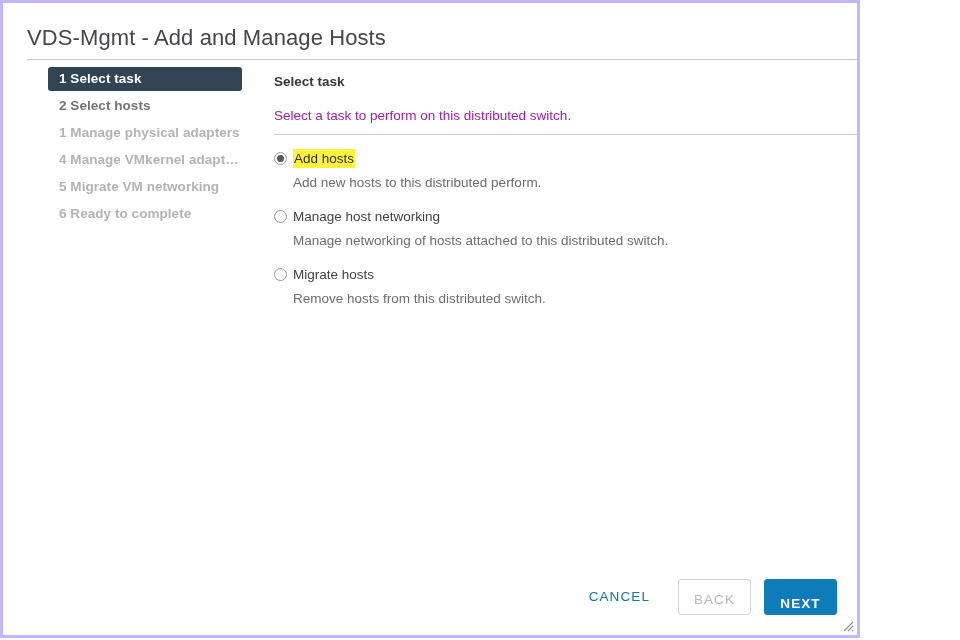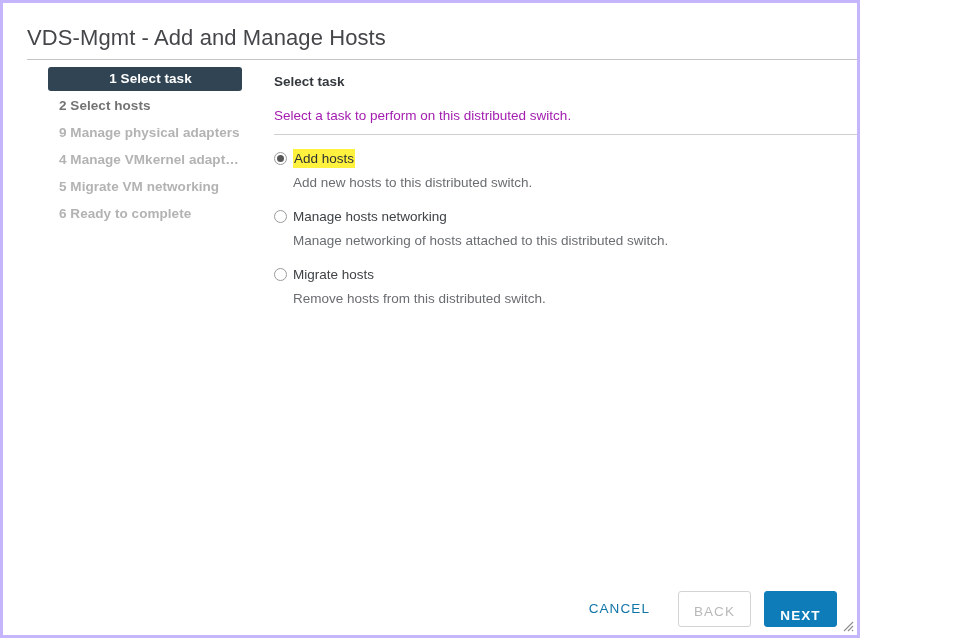--- a/index.html
+++ b/index.html
@@ -62,21 +62,20 @@
     white-space: nowrap;
     overflow: hidden;
     text-overflow: ellipsis;
     border-radius: 3px;
     margin-bottom: 3px;
     letter-spacing: 0.05px;
   }
   .nav-step.active {
     background: #314453;
     color: #ffffff;
-    text-align: center;
   }
   .nav-step.disabled {
     color: #b3b3b3;
   }
 
   
   #wizard-main {
     position: absolute;
     left: 271px;
     top: 70px;
@@ -155,21 +154,21 @@
     font-size: 13.5px;
     color: #6a6d71;
     line-height: 18px;
     white-space: nowrap;
   }
 
   
   #wizard-footer {
     position: absolute;
     right: 20px;
-    bottom: 8px;
+    bottom: 20px;
     display: flex;
     align-items: center;
   }
   #cancel-button {
     font-size: 13.5px;
     font-weight: 400;
     letter-spacing: 1.1px;
     color: #1175a8;
     background: transparent;
     border: none;
@@ -225,42 +224,42 @@
 <div id="wizard-window">
 
   <div id="wizard-header">
     <div id="wizard-title">VDS-Mgmt - Add and Manage Hosts</div>
     <div id="wizard-title-rule"></div>
   </div>
 
   <div id="wizard-sidebar">
       <div class="nav-step active">1 Select task</div>
       <div class="nav-step">2 Select hosts</div>
-      <div class="nav-step disabled">9 Manage physical adapters</div>
+      <div class="nav-step disabled">1 Manage physical adapters</div>
       <div class="nav-step disabled">4 Manage VMkernel adapt…</div>
       <div class="nav-step disabled">5 Migrate VM networking</div>
       <div class="nav-step disabled">6 Ready to complete</div>
     </div>
 
   <div id="wizard-main">
     <div id="pane-title">Select task</div>
     <div id="pane-subtitle">Select a task to perform on this distributed switch.</div>
     <div id="pane-rule"></div>
     <div id="task-options">
         <div class="task-option">
           <div class="option-row">
             <span class="radio-mark checked"></span>
             <span class="option-label highlight">Add hosts</span>
           </div>
-          <div class="option-desc">Add new hosts to this distributed switch.</div>
+          <div class="option-desc">Add new hosts to this distributed perform.</div>
         </div>
         <div class="task-option">
           <div class="option-row">
             <span class="radio-mark"></span>
-            <span class="option-label">Manage hosts networking</span>
+            <span class="option-label">Manage host networking</span>
           </div>
           <div class="option-desc">Manage networking of hosts attached to this distributed switch.</div>
         </div>
         <div class="task-option">
           <div class="option-row">
             <span class="radio-mark"></span>
             <span class="option-label">Migrate hosts</span>
           </div>
           <div class="option-desc">Remove hosts from this distributed switch.</div>
         </div>

